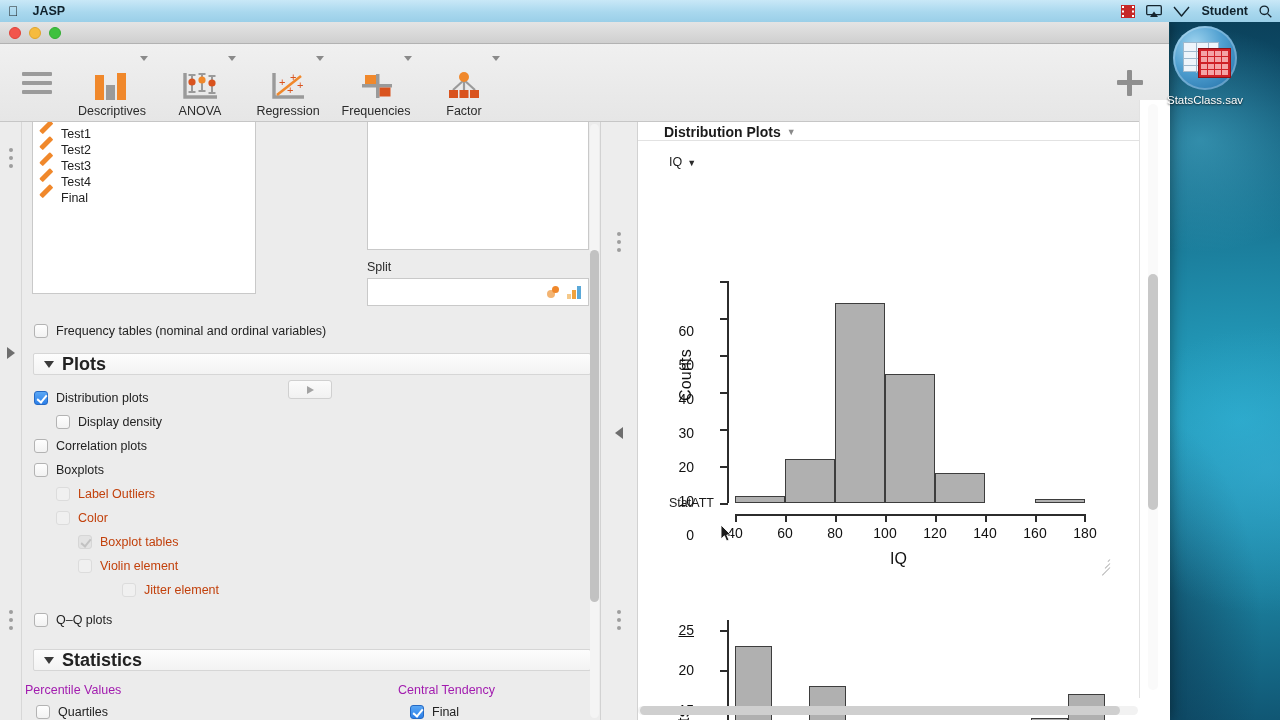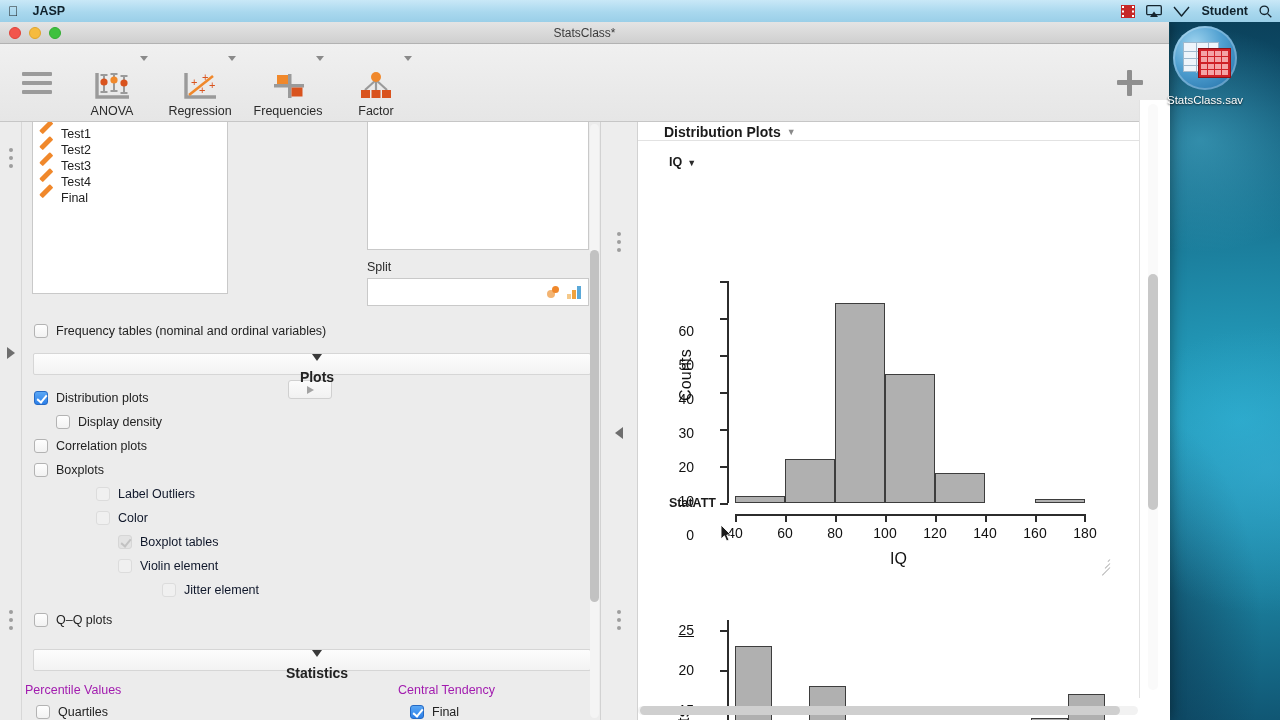--- a/index.html
+++ b/index.html
@@ -114,21 +114,21 @@
     border-left:8px solid #6e6e6e;
   }
   .tri-left{
     position:absolute; width:0;height:0;
     border-top:6px solid transparent;border-bottom:6px solid transparent;
     border-right:8px solid #6e6e6e;
   }
 
   
   .varbox{
-    position:absolute; left:32px; top:0; width:196px; height:172px;
+    position:absolute; left:32px; top:0; width:224px; height:172px;
     background:#fff; border:1px solid #c9c9c9; border-top:none;
     padding-top:4px; overflow:hidden;
   }
   .varitem{ display:flex; align-items:center; gap:7px; padding:1px 8px; font-size:12.5px; color:#222; cursor:pointer;}
   .var-icon{
     width:13px;height:13px; flex:none; position:relative;
   }
   .var-icon::before{
     content:""; position:absolute; left:0; top:2px;
     width:15px; height:5px; background:#f0882b;
@@ -170,27 +170,27 @@
     background:linear-gradient(180deg,#fefefe,#f2f2f2); flex:none; position:relative; cursor:pointer;
   }
   .cbox.checked{ background:linear-gradient(180deg,#5aa7f5,#2c7fe8); border-color:#2569c4; }
   .cbox.checked::after{
     content:""; position:absolute; left:4px; top:1px; width:4px; height:8px;
     border:solid #fff; border-width:0 2px 2px 0; transform:rotate(40deg);
   }
   .cbox.dim{ background:#f0f0f0; border-color:#dcdcdc; }
   .cbox.dim.checked{ background:#e3e3e3; border-color:#d6d6d6; }
   .cbox.dim.checked::after{ border-color:#c2c2c2; }
-  .disabled { color:#0f172a;margin-left:40px; }
+  .disabled { color:#c2410c; }
 
   .section-head{
     height:22px; background:linear-gradient(180deg,#fdfdfd,#f3f3f3);
     border:1px solid #d6d6d6; border-radius:2px;
     display:flex; align-items:center; gap:8px; padding-left:10px;
-    font-size:14px; font-weight:bold; color:#222; cursor:pointer;flex-direction:column;
+    font-size:18px; font-weight:bold; color:#222; cursor:pointer;
   }
   .tri-down{
     width:0;height:0;border-left:5px solid transparent;border-right:5px solid transparent;
     border-top:7px solid #3a3a3a;
   }
   .col-head{ font-size:12.5px; color:#a21caf; }
 
   
   .vscroll{
     position:absolute; width:9px; background:#f4f4f4; border-radius:5px;
@@ -206,21 +206,21 @@
   
   #results{
     position:absolute; left:638px; top:0; width:532px; height:598px;
     background:#fff; overflow:hidden;
   }
   .res-title{
     position:absolute; left:26px; top:2px; font-size:14px; font-weight:bold; color:#1b1b1b;
   }
   .res-title .cr{ display:inline-block; margin-left:6px; color:#8a8a8a; font-size:9px; vertical-align:2px;}
   .res-sep{ position:absolute; left:0; top:18px; width:532px; height:1px; background:#e2e2e2;}
-  .plot-label{ position:absolute; font-size:12.5px; font-weight:bold; color:#1b1b1b;}
+  .plot-label{ position:absolute; font-size:12.5px; font-weight:normal; color:#1b1b1b;}
   .plot-label .cr{ display:inline-block; margin-left:5px; font-size:9px; color:#2b2b2b; }
 
   .chart { position:absolute; }
   .axis-ylabel{
     position:absolute; font-size:16px; color:#111;
     transform:rotate(-90deg); transform-origin:center center; white-space:nowrap;
     letter-spacing:.2px;
   }
   .axis-xlabel{ position:absolute; font-size:16px; color:#111; }
   .tick-lbl{ position:absolute; font-size:14px; color:#111; text-align:right; }
@@ -347,30 +347,40 @@
 </div>
 
 <div id="jaspwin">
 
   <div id="titlebar">
     <div class="traffic">
       <span class="tl red"></span>
       <span class="tl yellow"></span>
       <span class="tl green"></span>
     </div>
-    <div id="wintitle">StatsClass*</div>
   </div>
 
   <div id="ribbon">
     <div id="hamburger">
       <span></span>
         <span></span>
         <span></span>
     </div>
 
+    <div class="ribbon-item">
+      <span class="caret-sm"></span>
+      <div class="ico">
+        <svg width="40" height="32" viewBox="0 0 40 32">
+          <rect x="3" y="5" width="9" height="25" fill="#f0882b"></rect>
+          <rect x="14" y="15" width="9" height="15" fill="#9a9a9a"></rect>
+          <rect x="25" y="3" width="9" height="27" fill="#f0882b"></rect>
+        </svg>
+      </div>
+      <div class="lbl">Descriptives</div>
+    </div>
 
 
     <div class="ribbon-item">
       <span class="caret-sm"></span>
       <div class="ico">
         <svg width="40" height="32" viewBox="0 0 40 32">
           <path d="M5 3 L5 27 L37 27" fill="none" stroke="#9a9a9a" stroke-width="3.4"></path>
           <g stroke="#9a9a9a" stroke-width="2">
             <line x1="12" y1="5" x2="12" y2="22"></line>
               <line x1="8.5" y1="5" x2="15.5" y2="5"></line>

